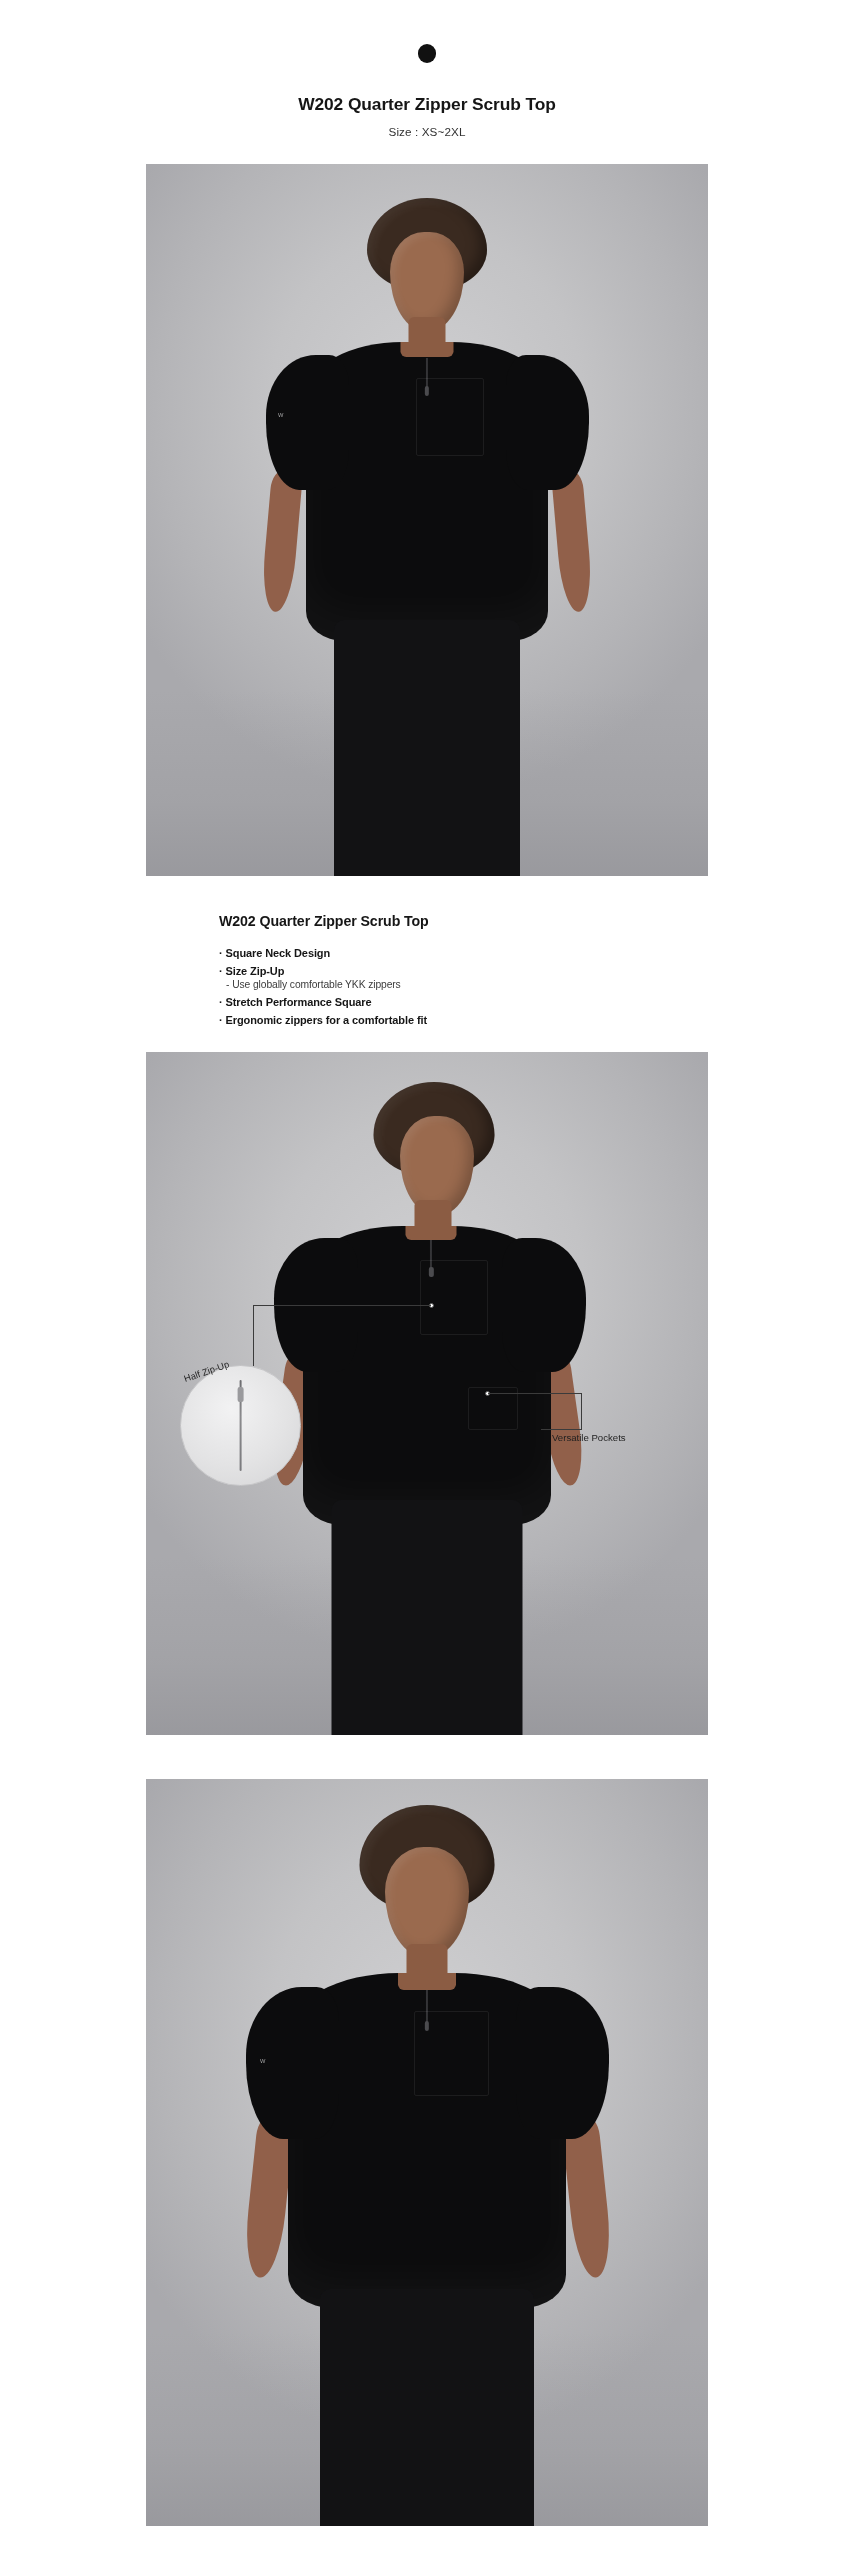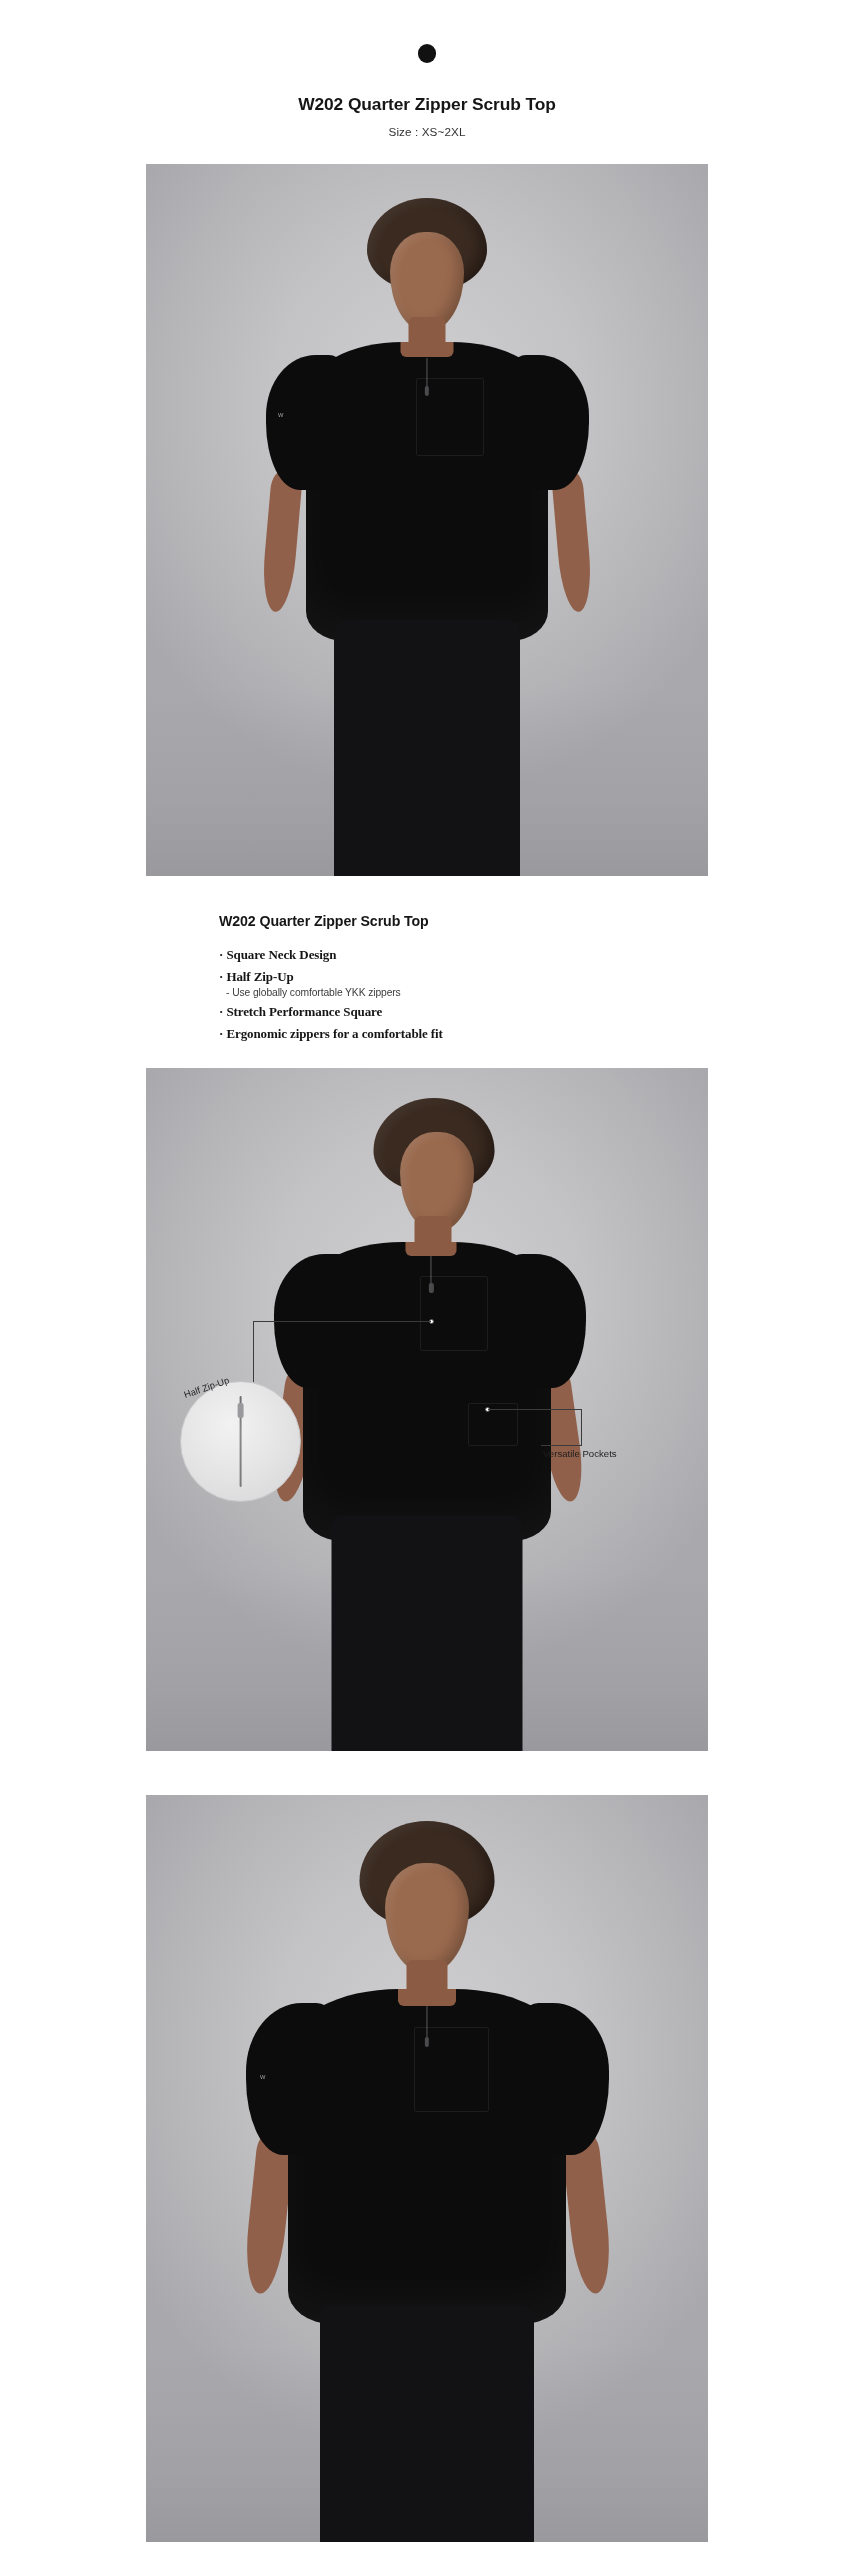--- a/index.html
+++ b/index.html
@@ -154,25 +154,24 @@
   .features h2 {
     font-size: 14.2px;
     font-weight: bold;
     margin: 0 0 18.5px 0;
     letter-spacing: -0.1px;
     color: #161616;
   }
   .features ul { list-style: none; margin: 0; padding: 0; }
   .features li { margin-bottom: 5.7px; }
   .feat-main {
-    font-size: 13px;
+    font-size: 11px;
     font-weight: bold;
     color: #161616;
     letter-spacing: -0.1px;
-    font-family: Liberation Serif, serif;
   }
   .feat-sub {
     font-size: 10.3px;
     color: #3c3c3c;
     margin-top: 2.8px;
     padding-left: 7.1px;
     letter-spacing: -0.1px;
   }
 
   
@@ -267,21 +266,21 @@
     </div>
   </div>
 
   <div class="features">
     <h2>W202 Quarter Zipper Scrub Top</h2>
     <ul>
       <li>
         <div class="feat-main">· Square Neck Design</div>
       </li>
       <li>
-        <div class="feat-main">· Half Zip-Up</div>
+        <div class="feat-main">· Size Zip-Up</div>
         <div class="feat-sub">- Use globally comfortable YKK zippers</div>
       </li>
       <li>
         <div class="feat-main">· Stretch Performance Square</div>
       </li>
       <li>
         <div class="feat-main">· Ergonomic zippers for a comfortable fit</div>
       </li>
     </ul>
   </div>
@@ -313,21 +312,21 @@
 
     <div class="zoom-circle" style="left:34px; top:313px; width:121px; height:121px;">
       <div class="zoom-zip"></div>
     </div>
     <div class="zoom-caption" style="left:40px; top:322px;">Half Zip-Up</div>
 
     <div class="callout-dot" style="left:339px; top:339px;"></div>
     <div class="callout-line" style="left:342px; top:341px; width:94px; height:0.7px;"></div>
     <div class="callout-line" style="left:435px; top:341px; width:0.7px; height:36px;"></div>
     <div class="callout-line" style="left:395px; top:377px; width:41px; height:0.7px;"></div>
-    <div class="callout-label" style="left:397px; top:380px;">Versatile Pockets</div>
+    <div class="callout-label" style="left:406px; top:380px;">Versatile Pockets</div>
   </div>
 
   <div class="photo" id="photo-3">
     <div class="bg"></div>
     <div class="floor"></div>
 
     <div class="model" style="top:0; width:562px; height:747px;">
       <div class="hair" style="top:26px; width:135px; height:107px;"></div>
       <div class="face" style="top:68px; width:84px; height:111px;"></div>
       <div class="neck" style="top:165px; width:41px; height:44px;"></div>

